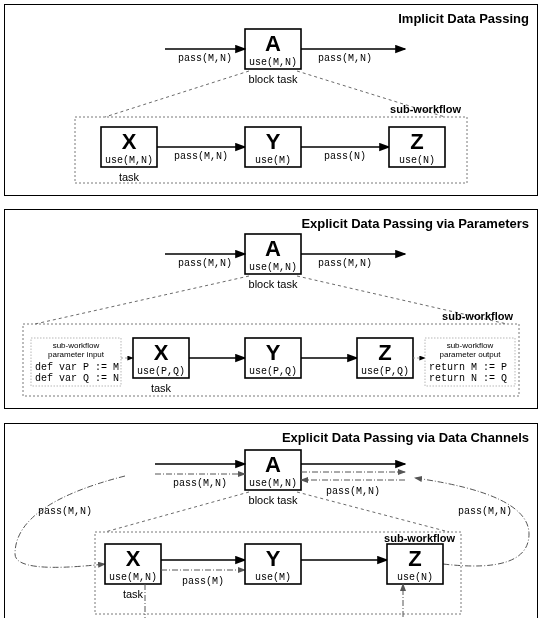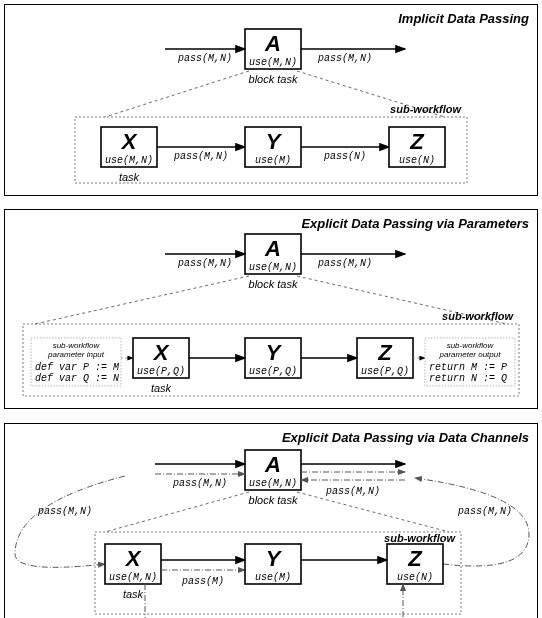--- a/index.html
+++ b/index.html
@@ -8,21 +8,20 @@
     font-family: "Helvetica Neue", Arial, sans-serif;
     background: #fff;
     width: 542px;
     height: 618px;
     box-sizing: border-box;
   }
   .panel {
     border: 1px solid #000;
     position: relative;
     box-sizing: border-box;
-    font-style: italic;
   }
   .panel svg { display: block; }
   .mono { font-family: "Courier New", monospace; font-size: 10px; }
   .sans { font-family: "Helvetica Neue", Arial, sans-serif; }
 </style>
 </head>
 <body>
 
 <div class="panel">
 <svg width="532" height="190" viewBox="0 0 532 190">

